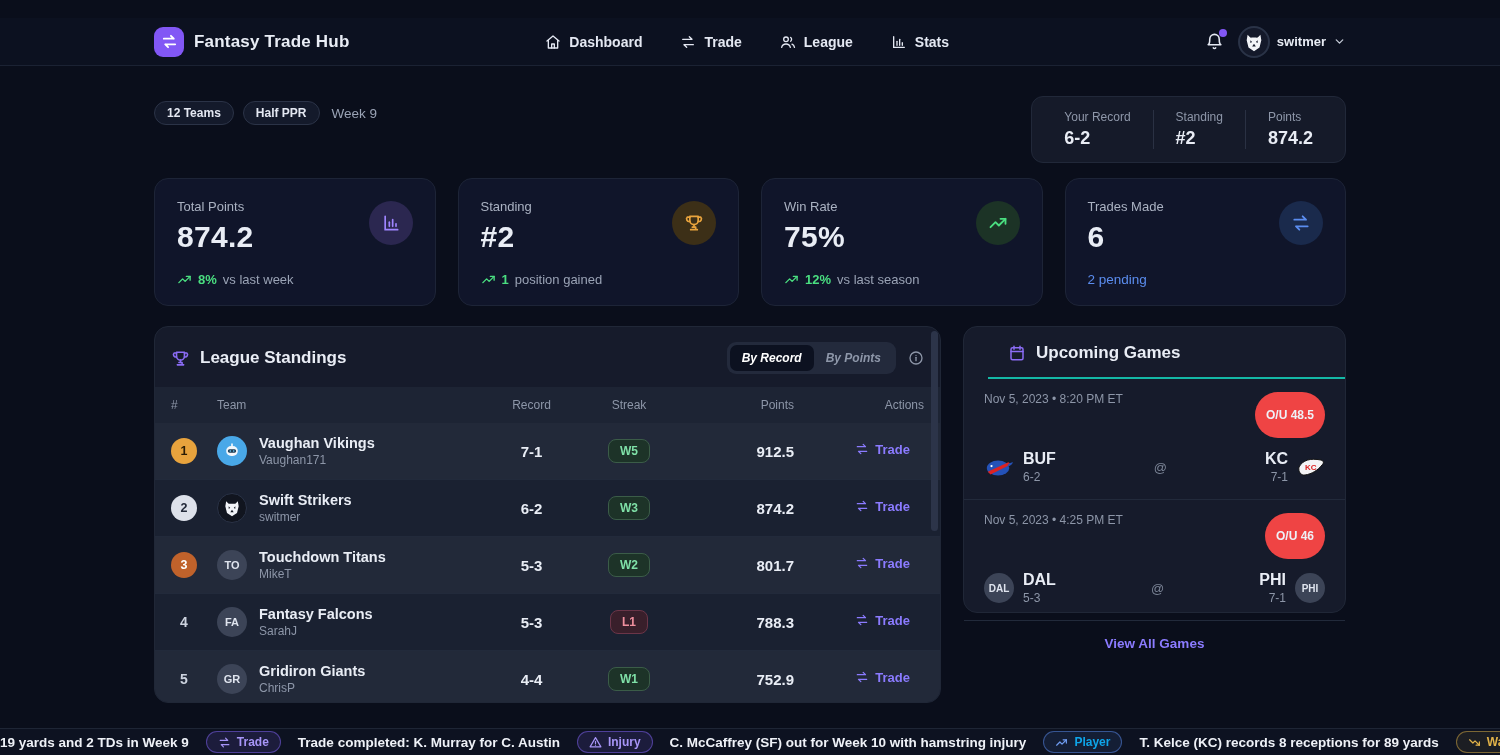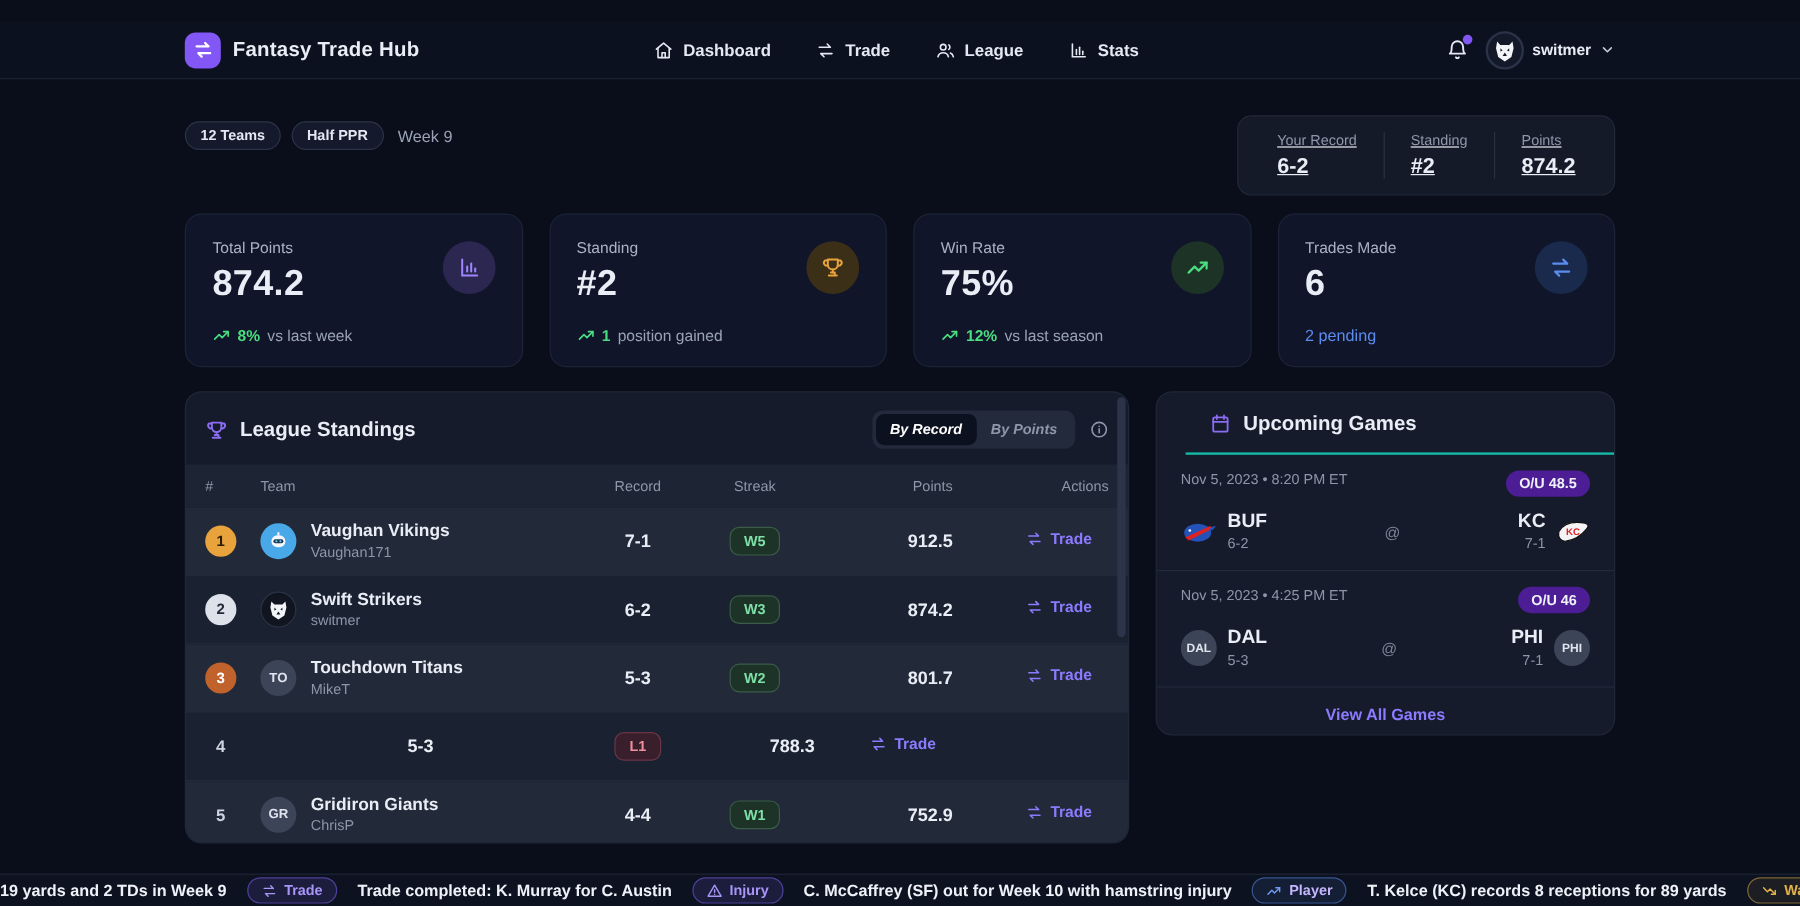--- a/index.html
+++ b/index.html
@@ -26,21 +26,21 @@
   .avatar { width:32px; height:32px; border-radius:50%; background:#14192a; border:2px solid #2a3347; display:flex; align-items:center; justify-content:center; overflow:hidden; cursor:pointer; }
   .user-menu { display:flex; align-items:center; gap:7px; cursor:pointer; }
   .user-name { font-size:13px; font-weight:bold; }
 
   
   .page-head { margin-top:24px; display:flex; justify-content:space-between; align-items:flex-start; }
   .page-title { font-size:27px; font-weight:bold; letter-spacing:.2px; }
   .head-badges { display:flex; align-items:center; gap:9px; margin-top:11px; }
   .pill-badge { background:#141a2b; border:1px solid #2b3347; border-radius:999px; padding:4px 12px; font-size:12px; font-weight:bold; color:#e4e8f2; }
   .week-label { font-size:13.5px; color:#9aa3b5; margin-left:3px; }
-  .head-right { display:flex; align-items:center; gap:18px; margin-top:6px;text-decoration:underline; }
+  .head-right { display:flex; align-items:center; gap:18px; margin-top:6px; }
   .record-card { background:#151a29; border:1px solid #212839; border-radius:12px; display:flex; align-items:center; padding:13px 10px; }
   .record-item { padding:0 22px; }
   .record-item + .record-item { border-left:1px solid #2a3143; }
   .record-label { font-size:12px; color:#8e97a9; margin-bottom:4px; }
   .record-value { font-size:18px; font-weight:bold; }
   .cta-btn { display:flex; align-items:center; gap:9px; background:#4fd6b3; color:#0d241f; border:none; border-radius:10px; padding:11px 20px; font-size:14px; font-weight:bold; font-family:inherit; cursor:pointer; }
 
   
   .tabs { display:inline-flex; align-items:center; gap:2px; background:#141927; border-radius:10px; padding:4px; margin-top:19px; }
   .tab { padding:8px 19px; font-size:13.5px; font-weight:bold; color:#9aa3b5; border-radius:8px; cursor:pointer; }
@@ -95,37 +95,37 @@
   .act-cell { text-align:right; padding-right:14px; }
   .trade-link { display:inline-flex; align-items:center; gap:6px; color:#8b7bff; font-size:13px; font-weight:bold; cursor:pointer; }
   .scrollbar { position:absolute; top:4px; right:2px; width:7px; height:200px; border-radius:4px; background:#2c3449; }
 
   
   .games-card { width:383px; height:287px; background:#161b2b; border:1px solid #202737; border-radius:14px; }
   .games-head { display:flex; align-items:center; gap:10px; padding:16px 20px 14px; border-bottom:2px solid #14b8a6;margin-left:24px; }
   .game-block { padding:13px 20px 15px; border-bottom:1px solid #222a3b; }
   .game-top { display:flex; align-items:flex-start; justify-content:space-between; }
   .game-date { font-size:12px; color:#8d96a8; }
-  .ou-pill { background:#4c1d95; border-radius:999px; padding:4px 11px; font-size:12px; font-weight:bold; color:#eef1f7; }
+  .ou-pill { background:#ef4444; border-radius:999px; padding:16px 11px; font-size:12px; font-weight:bold; color:#eef1f7; }
   .game-teams { display:flex; align-items:center; justify-content:space-between; margin-top:12px; }
   .gteam { display:flex; align-items:center; gap:9px; }
   .gteam-abbr { font-size:16px; font-weight:bold; }
   .gteam-rec { font-size:12px; color:#8d96a8; margin-top:2px; }
   .gteam.right { text-align:right; }
   .at-symbol { color:#7b8496; font-size:13px; }
   .team-logo-circle { width:30px; height:30px; border-radius:50%; background:#3c4457; display:flex; align-items:center; justify-content:center; font-size:10px; font-weight:bold; color:#dfe4ee; flex-shrink:0; }
   .view-all { text-align:center; padding:15px 0; color:#8b7bff; font-size:13.5px; font-weight:bold; cursor:pointer; }
 
   
   .ticker { position:absolute; left:0; bottom:0; width:100%; height:27px; background:#0d1221; border-top:1px solid #1e2535; display:flex; align-items:center; overflow:hidden; white-space:nowrap; }
   .ticker-inner { display:flex; align-items:center; gap:17px; padding-left:0; }
   .ticker-text { font-size:13.5px; font-weight:bold; color:#eef1f7; }
   .ticker-badge { display:inline-flex; align-items:center; gap:6px; border-radius:999px; padding:3px 11px; font-size:12px; font-weight:bold; flex-shrink:0; }
   .badge-trade, .badge-injury { background:rgba(130,100,245,.13); border:1px solid rgba(130,100,245,.5); color:#a795f7; }
-  .badge-player { background:rgba(90,140,240,.1); border:1px solid rgba(90,140,240,.5); color:#c4b5fd; }
+  .badge-player { background:rgba(90,140,240,.1); border:1px solid rgba(90,140,240,.5); color:#0ea5e9; }
   .badge-waiver { background:rgba(222,175,70,.08); border:1px solid rgba(222,175,70,.5); color:#e2b349; }
   svg { display:block; }
 </style>
 </head>
 <body>
 
 <div class="topnav">
   <div class="container">
     <div class="brand">
       <div class="brand-logo">
@@ -420,20 +420,27 @@
                 <path d="M20 16H6M10 20l-4-4"></path>
               </svg>
           <span>Trade</span>
             </span></span>
       </div>
 
       <div class="tbl-grid tbl-row alt-b">
         <span>
             <span class="rank-badge rank-plain">4</span>
           </span>
+        <span class="team-cell">
+          <span class="team-avatar avatar-initials">FA</span>
+          <span>
+            <div class="team-name">Fantasy Falcons</div>
+            <div class="team-owner">SarahJ</div>
+          </span>
+        </span>
         <span class="rec-cell">5-3</span>
         <span class="streak-cell"><span class="streak-pill streak-loss">L1</span></span>
         <span class="pts-cell">788.3</span>
         <span class="act-cell"><span class="trade-link">
           <svg width="14" height="14" viewBox="0 0 24 24" fill="none" stroke="#8b7bff" stroke-width="2.2" stroke-linecap="round" stroke-linejoin="round">
                 <path d="M4 8h14M14 4l4 4"></path>
                 <path d="M20 16H6M10 20l-4-4"></path>
               </svg>
           <span>Trade</span>
             </span></span>

